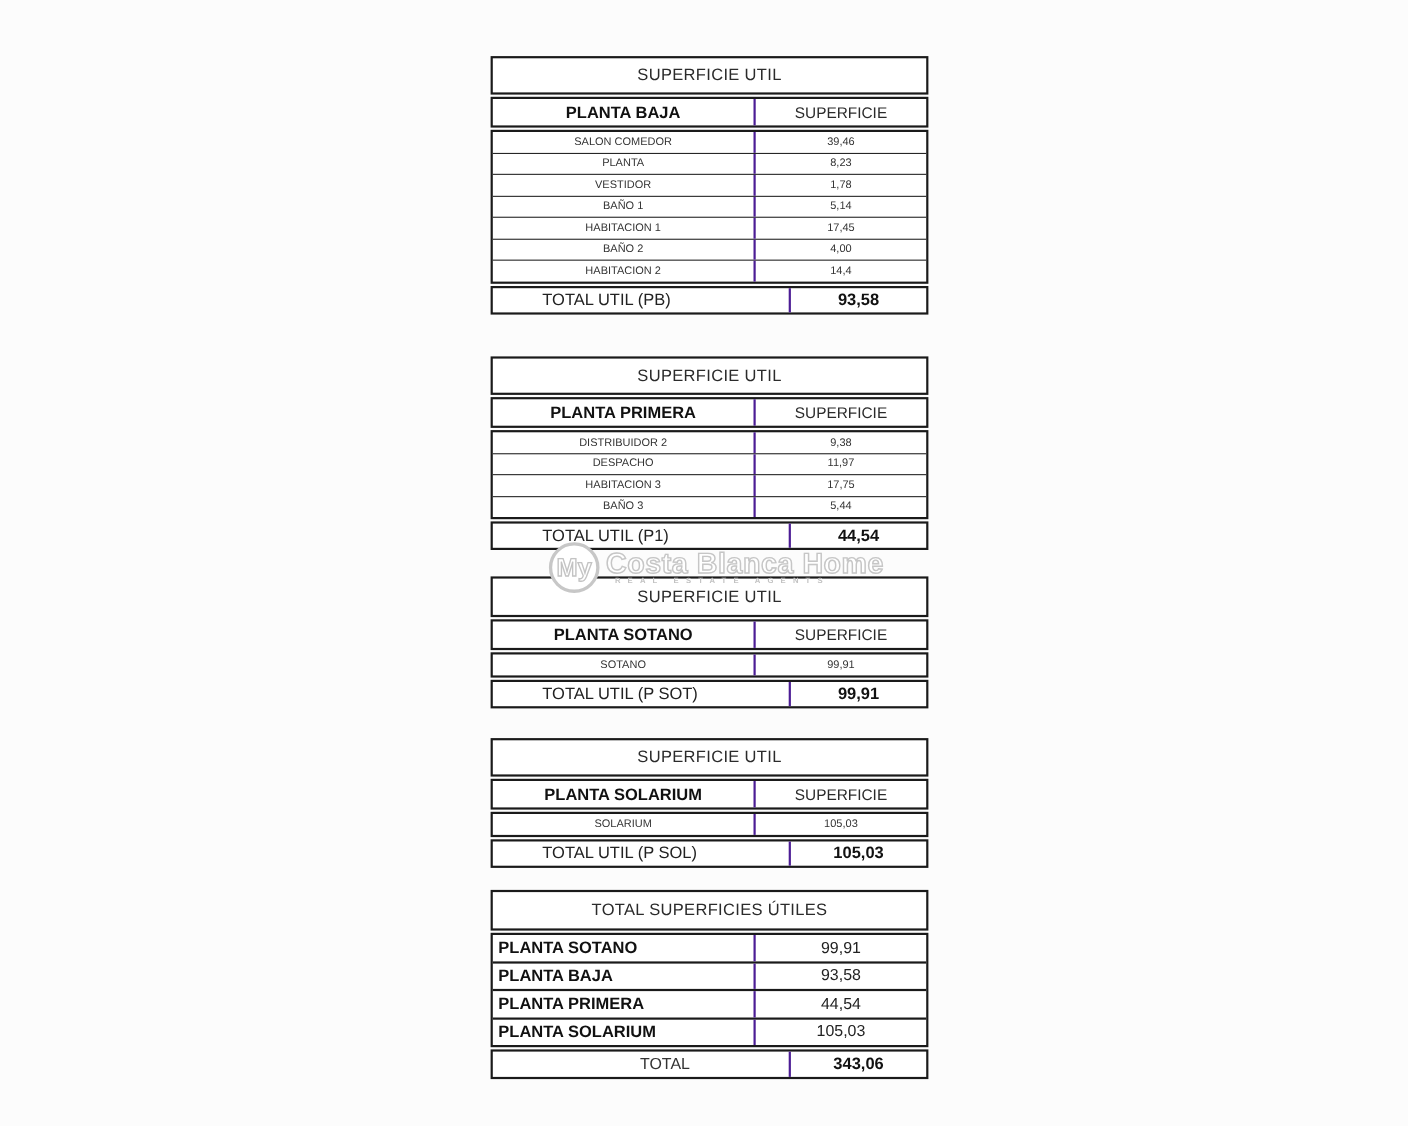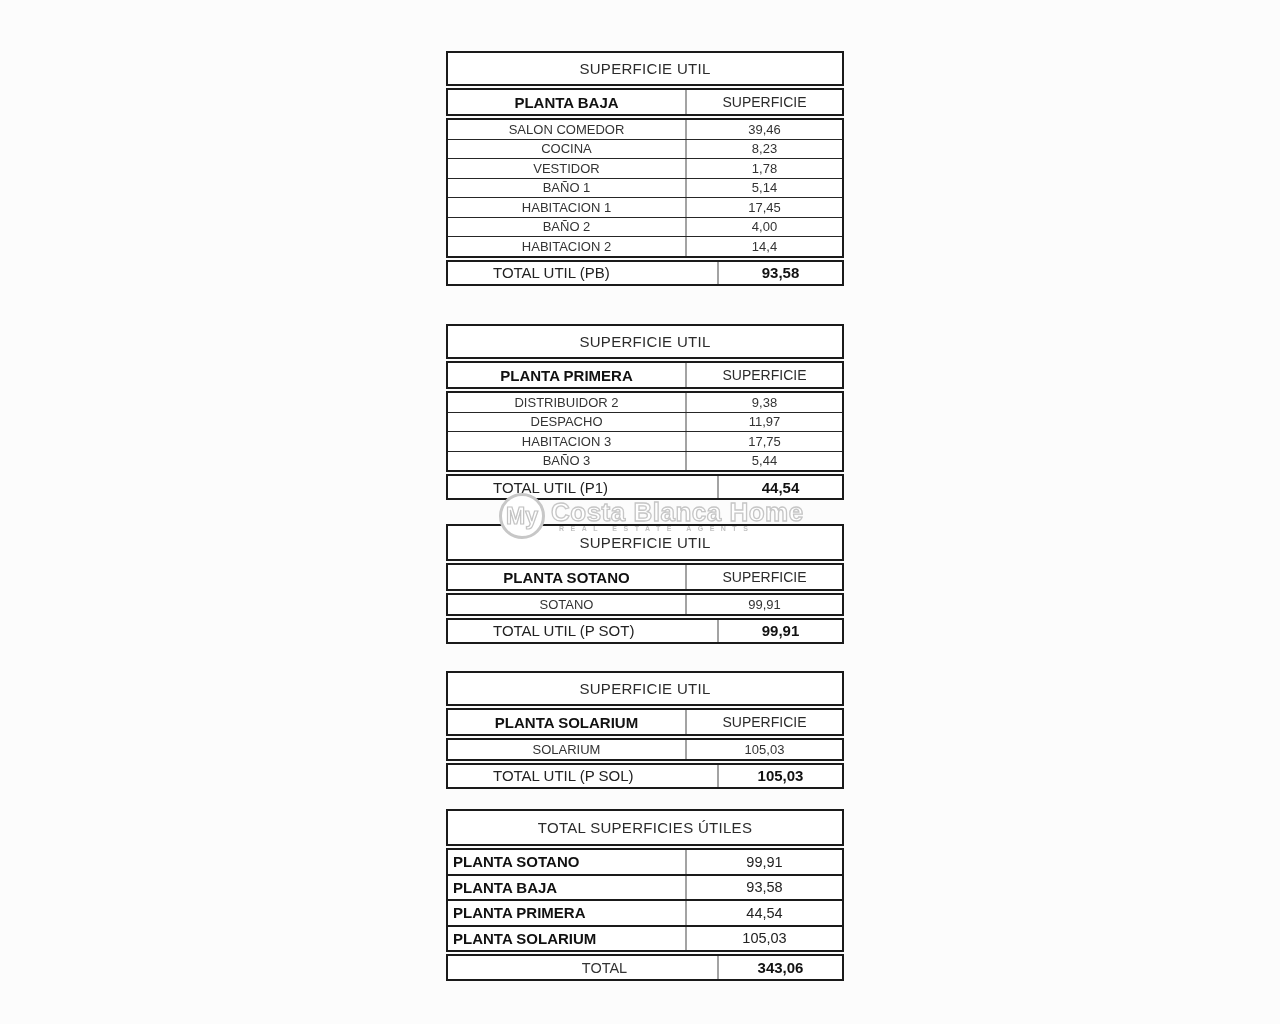--- a/index.html
+++ b/index.html
@@ -25,29 +25,29 @@
 
   .title-box{
     height:35px;display:flex;align-items:center;justify-content:center;
     font-size:15px;color:#2b2b2b;letter-spacing:0.3px;
   }
   .tp2 .title-box, .tp4 .title-box{height:37px;}
 
   .grid-row{display:flex;align-items:stretch;}
   .cell{display:flex;align-items:center;justify-content:center;box-sizing:border-box;}
   .cell-label{flex:0 0 237px;max-width:237px;}
-  .cell-value{flex:1 1 auto;border-left:2px solid #a3a3a3;}
+  .cell-value{flex:1 1 auto;border-left:2px solid #4c1d95;}
 
   .header-box .grid-row{height:24px;}
   .header-box .cell-label{font-weight:700;font-size:15px;color:#111;}
   .header-box .cell-value{font-size:14px;color:#2b2b2b;}
 
   .data-box .grid-row{height:18.5px;}
   .data-box .grid-row + .grid-row{border-top:1.5px solid #262626;}
-  .data-box .cell{font-size:13px;color:#333;}
+  .data-box .cell{font-size:10px;color:#333;}
 
   .total-box .grid-row{height:22px;}
   .total-box .cell-label{justify-content:flex-start;padding-left:13px;font-size:15px;color:#222;margin-left:32px;}
   .total-box .cell-value{font-weight:700;font-size:15px;color:#111;}
 
   
   .summary .data-box .grid-row{height:23.5px;}
   .summary .data-box .grid-row + .grid-row{border-top:2px solid #1a1a1a;}
   .summary .data-box .cell-label{
     font-weight:700;font-size:15px;color:#111;
@@ -93,21 +93,21 @@
             <div class="cell cell-label">PLANTA BAJA</div>
             <div class="cell cell-value">SUPERFICIE</div>
           </div>
         </div>
         <div class="box data-box">
           <div class="grid-row">
             <div class="cell cell-label">SALON COMEDOR</div>
             <div class="cell cell-value">39,46</div>
           </div>
           <div class="grid-row">
-            <div class="cell cell-label">COCINA</div>
+            <div class="cell cell-label">PLANTA</div>
             <div class="cell cell-value">8,23</div>
           </div>
           <div class="grid-row">
             <div class="cell cell-label">VESTIDOR</div>
             <div class="cell cell-value">1,78</div>
           </div>
           <div class="grid-row">
             <div class="cell cell-label">BAÑO 1</div>
             <div class="cell cell-value">5,14</div>
           </div>

